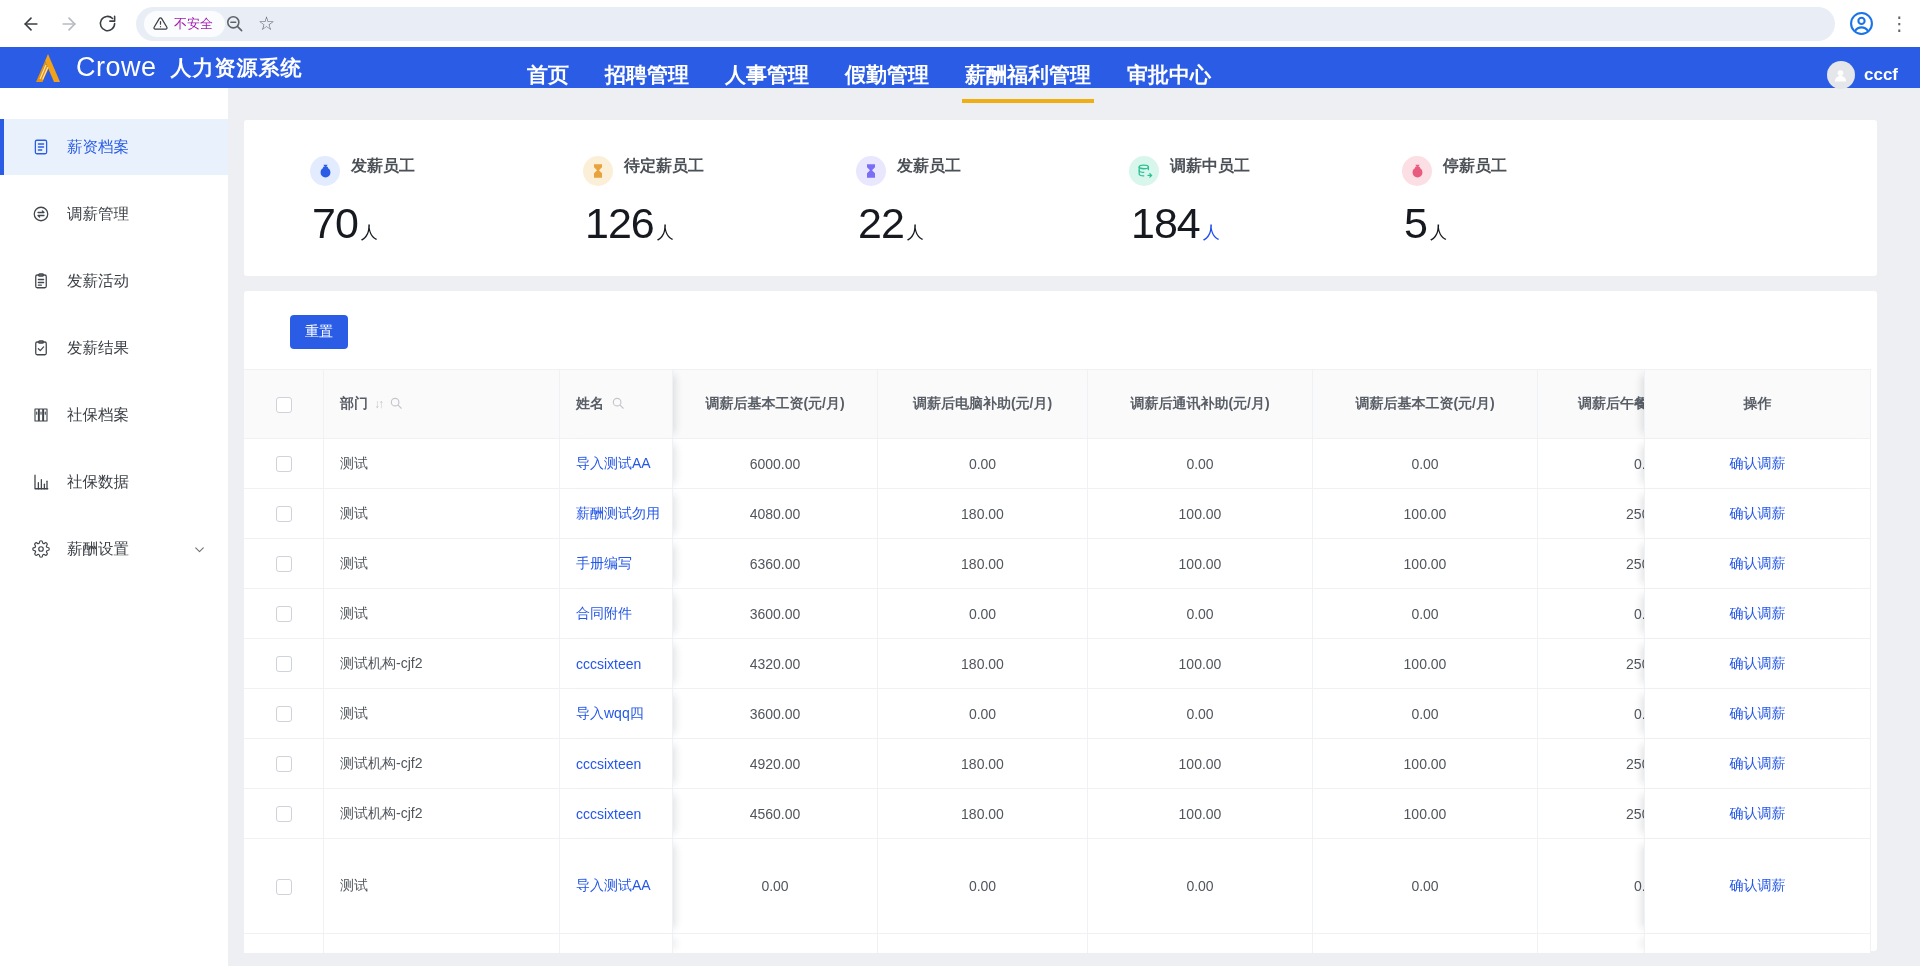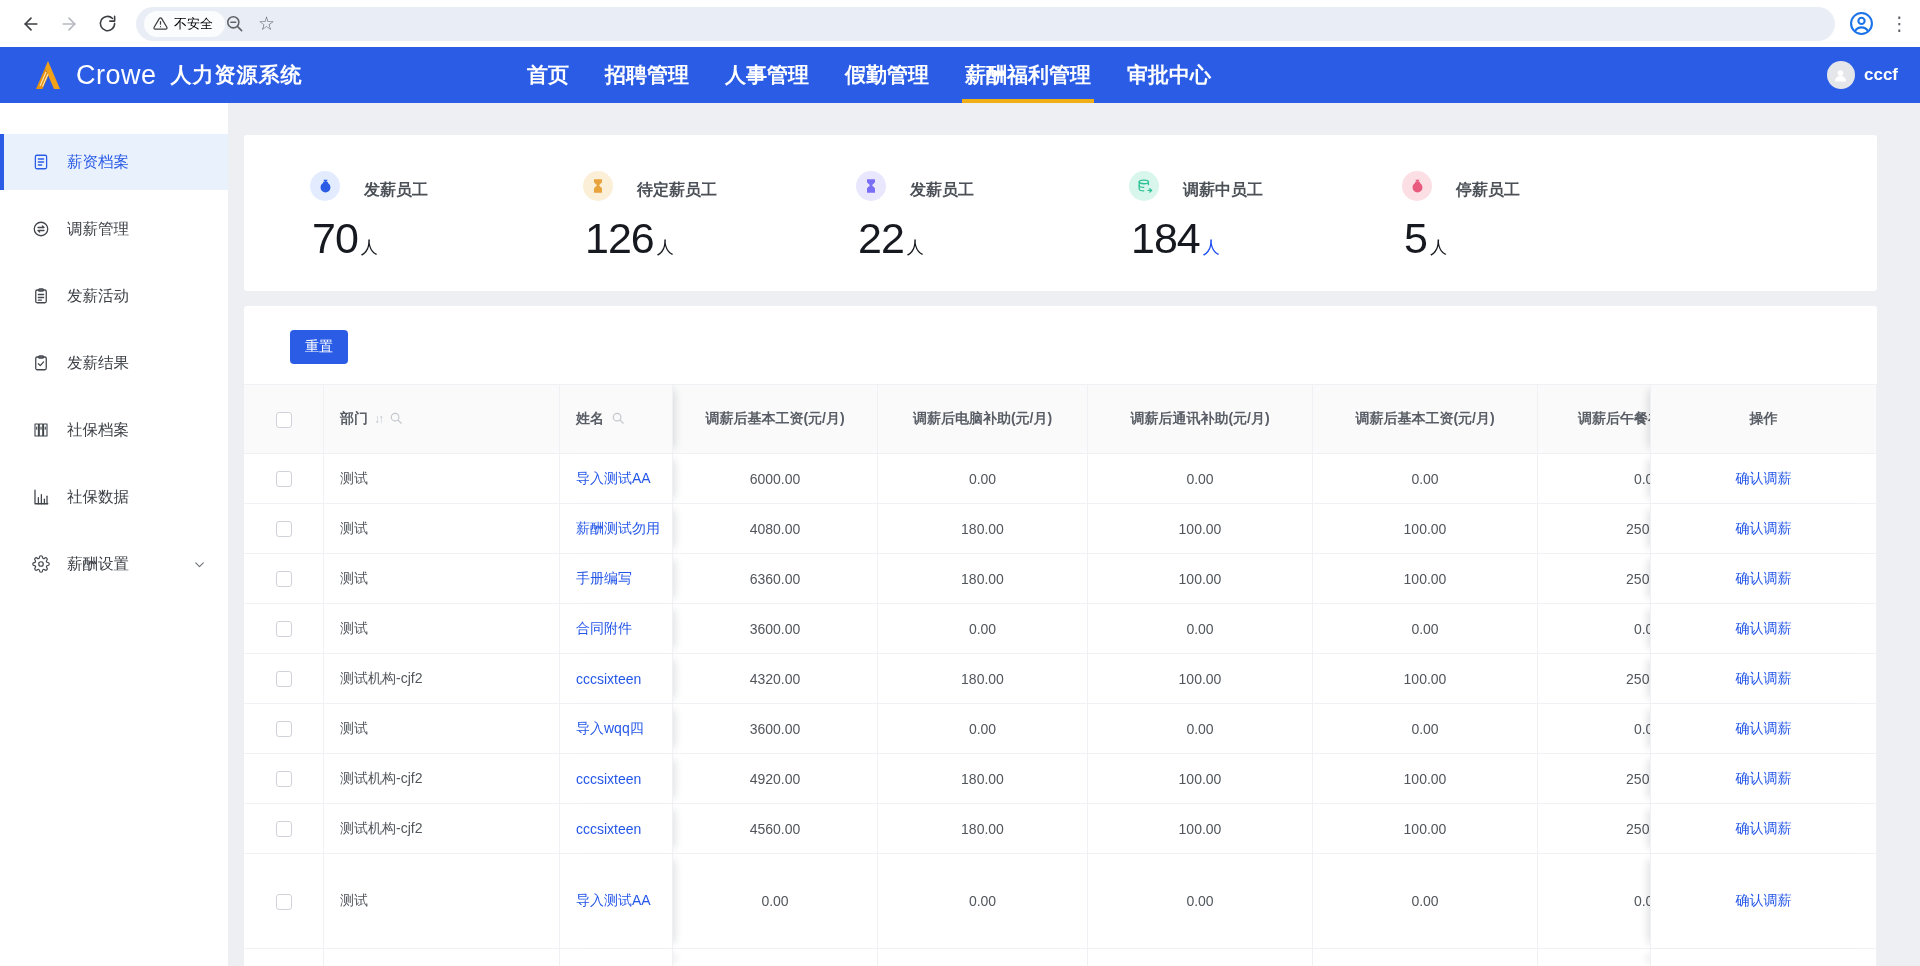--- a/index.html
+++ b/index.html
@@ -9,30 +9,30 @@
   
   .browser-bar { height:47px; background:#ffffff; display:flex; align-items:center;
     padding:0 14px; position:relative; }
   .nav-ico { width:34px; height:34px; display:flex; align-items:center; justify-content:center;
     font-size:20px; color:#3c4043; border-radius:50%; margin-right:4px; cursor:pointer; }
   .nav-ico.disabled { color:#b6bac0; }
   .nav-ico svg { display:block; }
   .omnibox { flex:1; height:34px; background:#e9eef6; border-radius:17px; margin:0 10px 0 8px;
     display:flex; align-items:center; padding:0 10px 0 8px; }
   .sec-chip { display:flex; align-items:center; gap:6px; background:#fbfcfe; border-radius:13px;
-    padding:4px 12px 4px 9px; font-size:13px; color:#000000; }
+    padding:4px 12px 4px 9px; font-size:13px; color:#a21caf; }
   .url-text { font-size:14.5px; color:#202124; margin-left:10px; flex:1; white-space:nowrap;
     overflow:hidden; }
   .omni-right { display:flex; align-items:center; gap:14px; margin-right:4px; color:#5f6368; }
   .chrome-right { display:flex; align-items:center; gap:16px; margin-left:4px; }
   .star { font-size:19px; color:#5f6368; }
   .dots { font-size:19px; color:#5f6368; letter-spacing:0; width:16px; text-align:center; }
 
   
-  .app-header { height:56px; background:#2b5ce5; display:flex; align-items:center;
+  .app-header { height:41px; background:#2b5ce5; display:flex; align-items:center;
     position:relative; color:#fff; }
   .logo-area { display:flex; align-items:center; padding-left:30px; gap:10px; }
   .brand { font-size:27px; font-weight:500; letter-spacing:.5px; }
   .app-title { font-size:21px; font-weight:700; margin-left:4px; letter-spacing:1px; }
   .top-nav { position:absolute; left:527px; top:0; height:56px; display:flex; gap:36px; }
   .top-nav-item { position:relative; height:56px; display:flex; align-items:center;
     font-size:21px; font-weight:600; cursor:pointer; white-space:nowrap; }
   .top-nav-item .underline { display:none; }
   .top-nav-item.active .underline { display:block; position:absolute; left:-3px; right:-3px;
     bottom:0; height:4px; background:#efae13; }
@@ -51,21 +51,21 @@
   .side-item svg { flex:none; }
   .side-item.active { background:#e9f1fd; border-left-color:#2b5ce5; color:#2b5ce5; }
   .side-item .chev { position:absolute; right:22px; color:#6b7076; display:flex; }
 
   .main { flex:1; padding:32px 0 0 16px; }
 
   
   .stats-card { width:1633px; height:156px; background:#fff; border-radius:3px;
     display:flex; padding:36px 0 0 66px; }
   .stat-block { width:273px; }
-  .stat-head { display:flex; align-items:flex-end; gap:24px; font-size:16px; font-weight:700;
+  .stat-head { display:flex; align-items:flex-start; gap:11px; font-size:16px; font-weight:700;
     color:#4b5057; }
   .stat-ico { width:30px; height:30px; border-radius:50%; display:flex; align-items:center;
     justify-content:center; flex:none; }
   .stat-num-row { margin-top:13px; padding-left:2px; display:flex; align-items:baseline; }
   .stat-num { font-size:43px; font-weight:500; color:#16191f; letter-spacing:-1px; }
   .stat-unit { font-size:17px; margin-left:3px; font-weight:400; }
 
   
   .table-card { width:1633px; background:#fff; border-radius:3px; margin-top:15px;
     height:660px; padding-top:24px; }
@@ -77,21 +77,21 @@
     font-size:14px; padding:0 16px; background:#fff; white-space:nowrap; overflow:hidden; }
   .grid th { background:#fafafa; height:70px; color:#595e66; font-weight:700;
     text-align:center; border-top:1px solid #f0f1f4; }
   .grid td { height:50px; color:#51565c; text-align:center; }
   .grid th.al, .grid td.al { text-align:left; }
   .grid tr.tall td { height:95px; }
   .grid tr.partial td { height:19px; border-bottom:none; }
   .sl { position:sticky; z-index:2; }
   .sl0 { left:0; }  .sl1 { left:80px; }
   .sl2 { left:316px; box-shadow:8px 0 8px -6px rgba(20,30,50,.14); }
-  .sr { position:sticky; right:0; z-index:3; border-left:1px solid #f0f1f4;
+  .sr { position:sticky; right:6px; z-index:3; border-left:1px solid #f0f1f4;
     box-shadow:-8px 0 8px -6px rgba(20,30,50,.14); }
   .cbx { width:16px; height:16px; border:1px solid #cfd3d9; border-radius:3px; background:#fff;
     display:inline-block; vertical-align:middle; cursor:pointer; }
   .link { color:#2457e8; cursor:pointer; }
   .sorter { color:#c3c6cc; font-size:12px; margin-left:6px; letter-spacing:-2px; }
   .th-ico { margin-left:7px; vertical-align:-2px; }
   .hdr-inner { display:flex; align-items:center; }
 </style>
 </head>
 <body>

